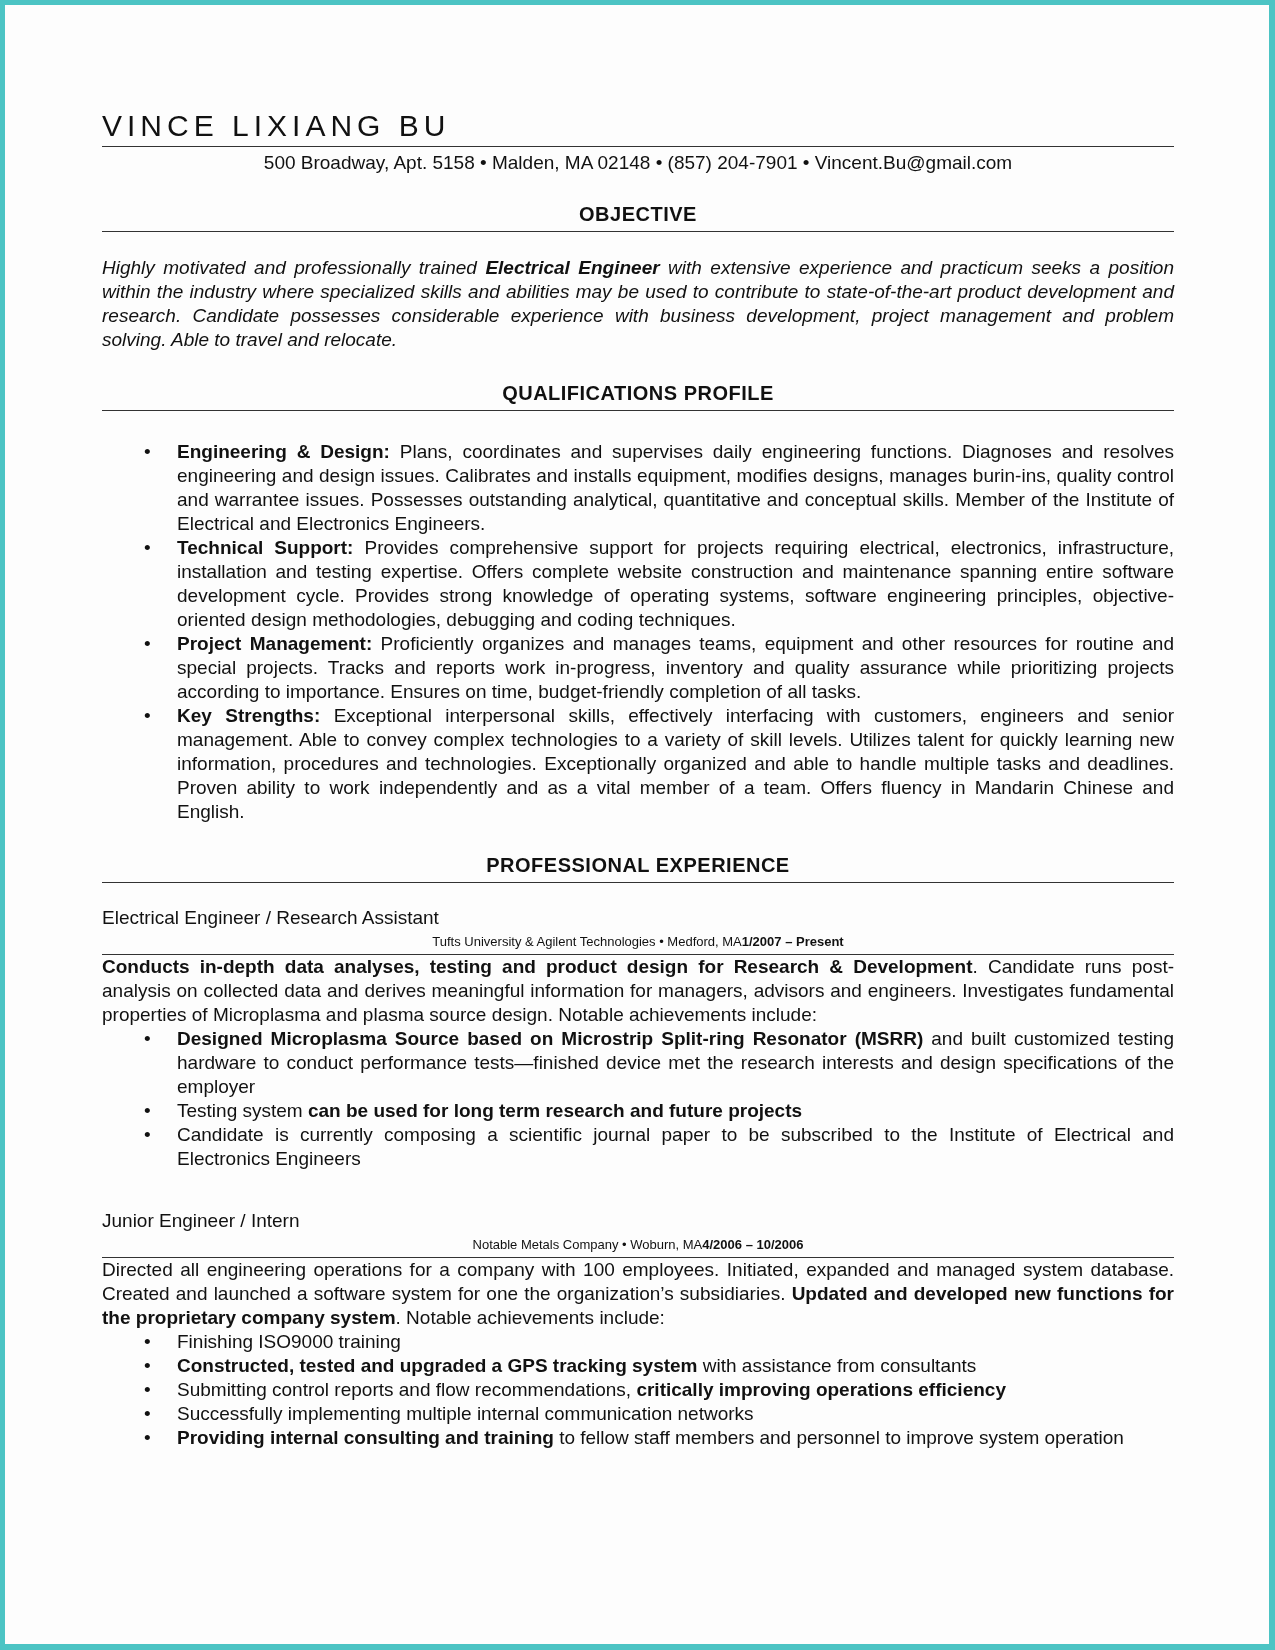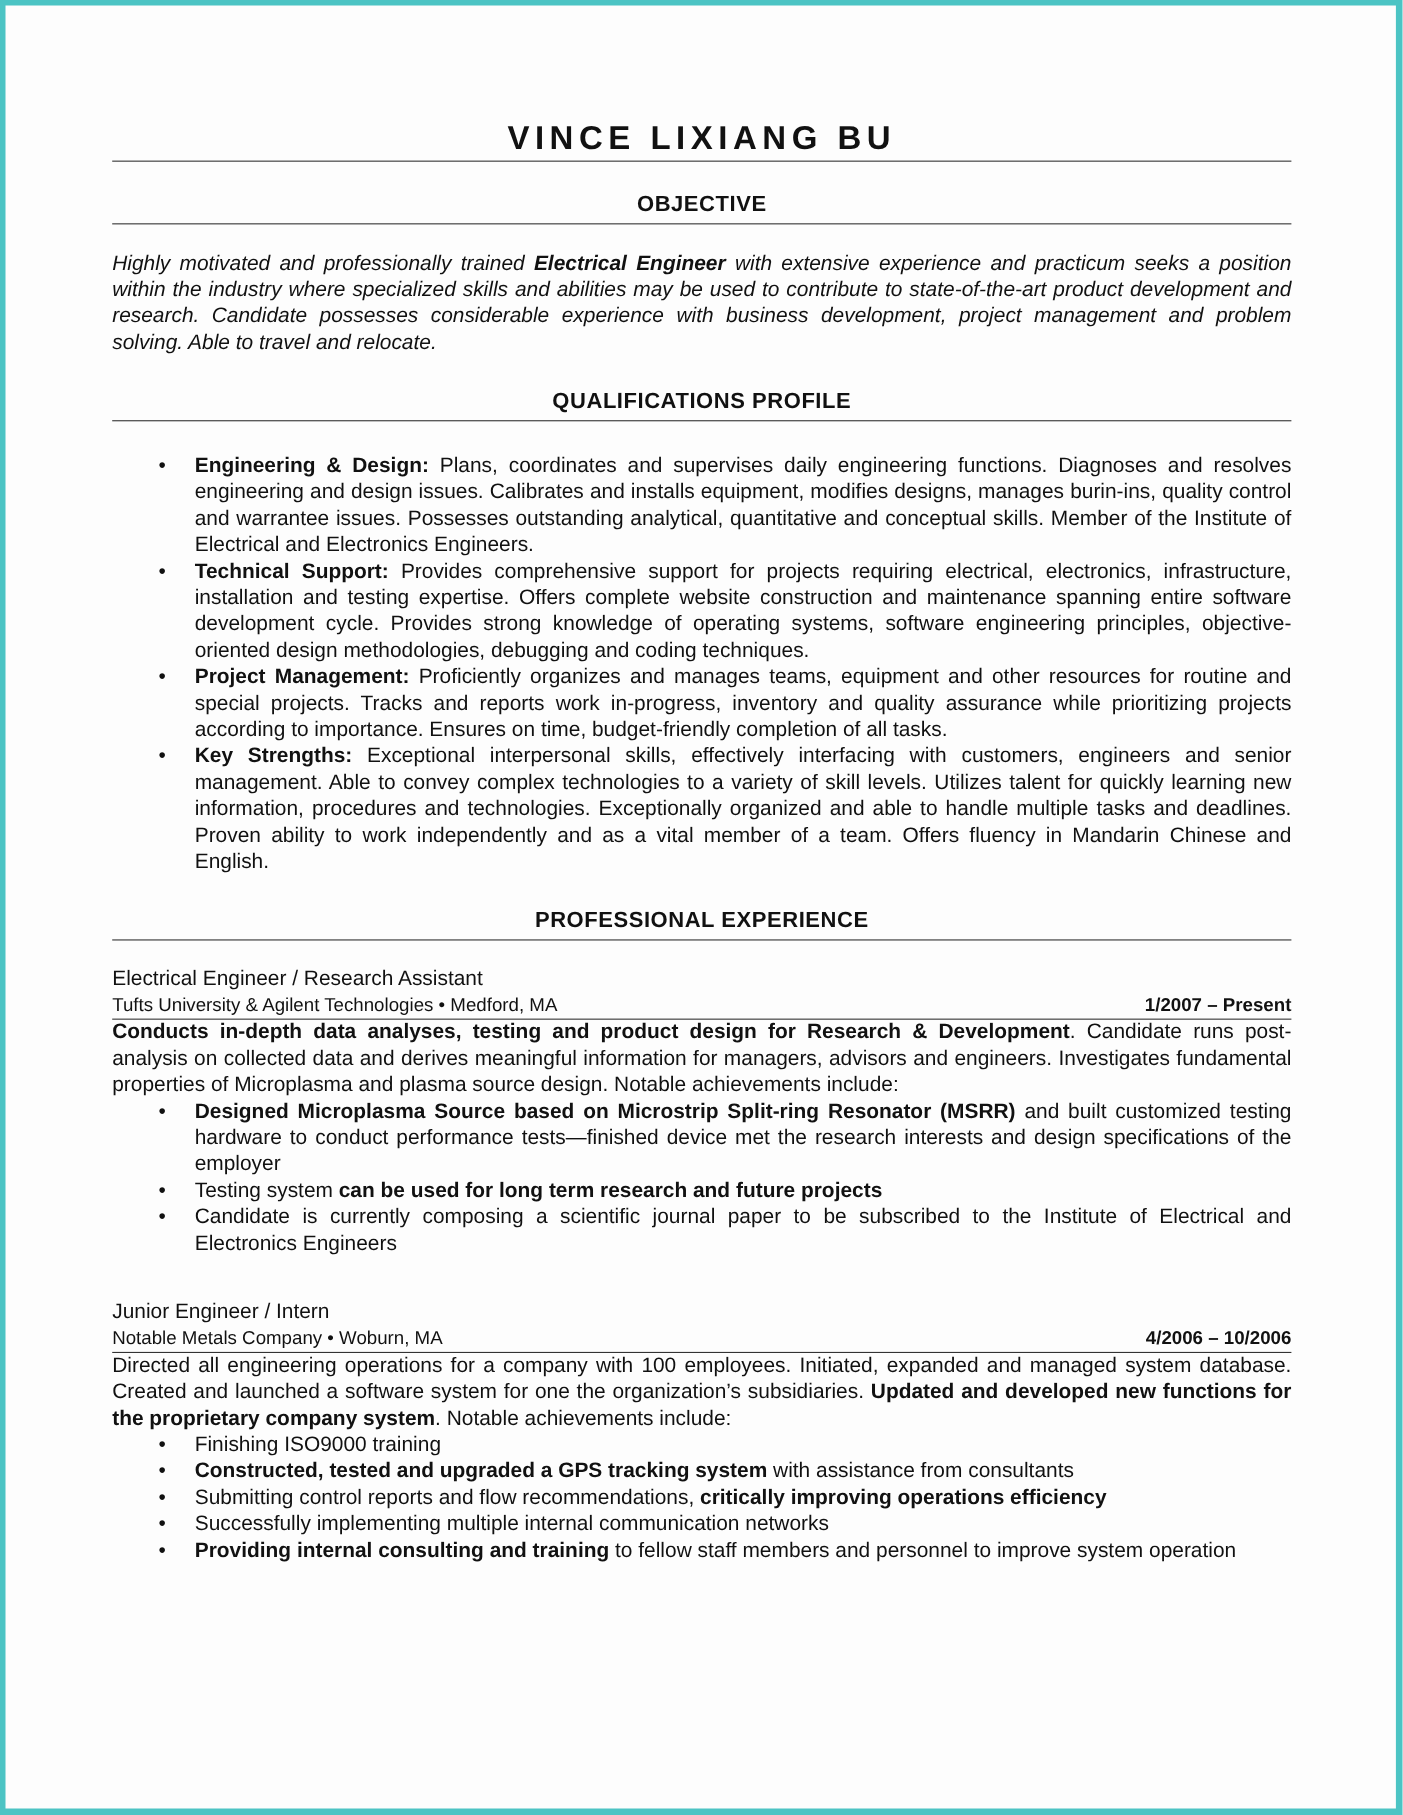--- a/index.html
+++ b/index.html
@@ -18,22 +18,21 @@
     border: 5px solid #4cc4c4;
     border-right-width: 6px;
     border-bottom-width: 6px;
   }
   .page {
     position: absolute;
     left: 102px; top: 108px;
     width: 1072px;
   }
   .name {
-    text-align: center;
-    font-weight: bold;
+    font-weight: normal;
     font-size: 30px;
     letter-spacing: 5px;
     line-height: 36px;
     margin: 0;
   }
   .rule { border-top: 1.5px solid #333; margin: 0; height: 0; }
   .contact {
     text-align: center;
     font-size: 19px;
     line-height: 24px;
@@ -59,36 +58,37 @@
     padding-left: 75px;
     font-size: 19px;
     line-height: 24px;
     text-align: justify;
   }
   .bullets li .bul {
     position: absolute; left: 42px; top: 0;
   }
   .job-title { font-weight: normal; font-size: 19px; line-height: 24px; }
   .job-meta {
-    display: flex; justify-content: space-between;
-    font-size: 17px; line-height: 24px;
+    display: flex; justify-content: center;
+    font-size: 13px; line-height: 24px;
     border-bottom: 1.5px solid #333;
   }
   .job-dates { font-weight: bold; }
   b { font-weight: bold; }
 </style>
 </head>
 <body>
 
 <div class="frame"></div>
 
 <div class="page">
 
   <h1 class="name">VINCE LIXIANG BU</h1>
   <div class="rule" style="margin-top:2px;"></div>
+  <div class="contact">500 Broadway, Apt. 5158 • Malden, MA 02148 • (857) 204-7901 • Vincent.Bu@gmail.com</div>
 
   <h2 class="section-title" style="margin-top:24px;">OBJECTIVE</h2>
   <div class="rule" style="margin-top:2px;"></div>
   <p class="para" style="margin-top:24px;font-style:italic;">
     <span>Highly motivated and professionally trained </span><b>Electrical Engineer</b><span> with extensive experience and practicum seeks a position within the industry where specialized skills and abilities may be used to contribute to state-of-the-art product development and research.  Candidate possesses considerable experience with business development, project management and problem solving.  Able to travel and relocate.</span>
   </p>
 
   <h2 class="section-title" style="margin-top:26px;">QUALIFICATIONS PROFILE</h2>
   <div class="rule" style="margin-top:2px;"></div>
   <ul class="bullets" style="margin-top:29px;">

